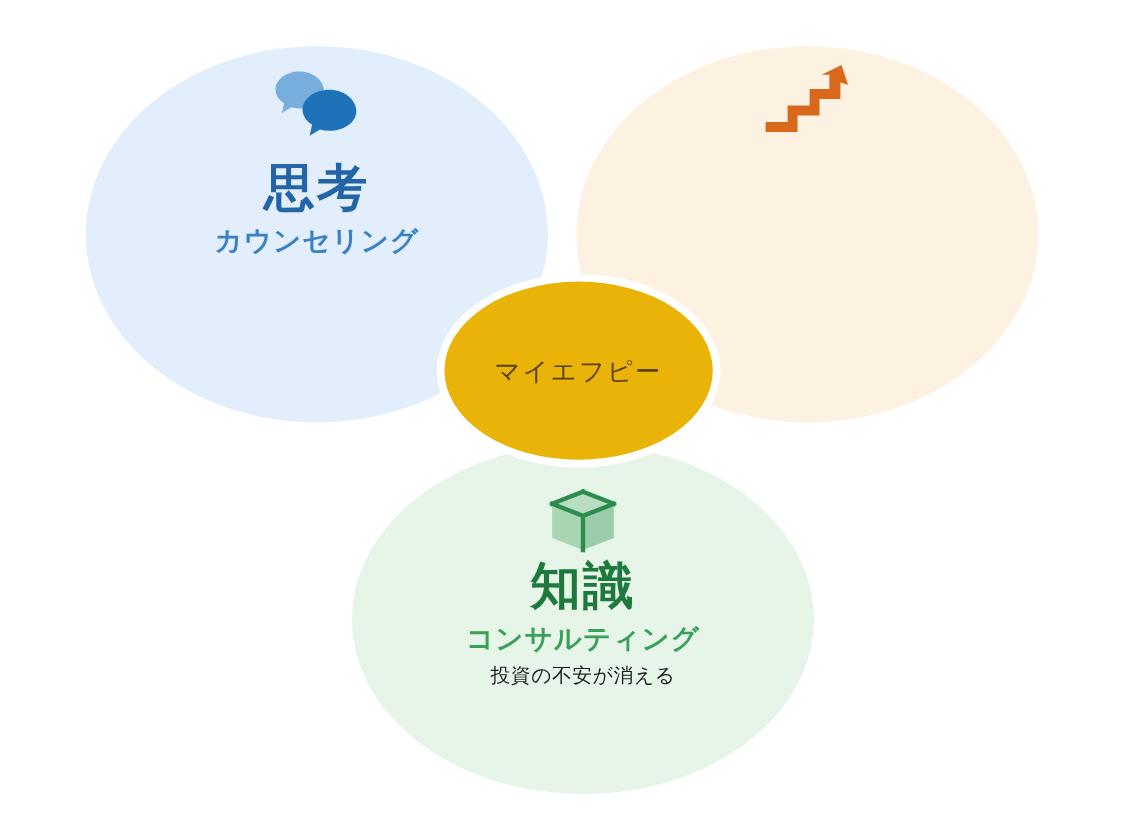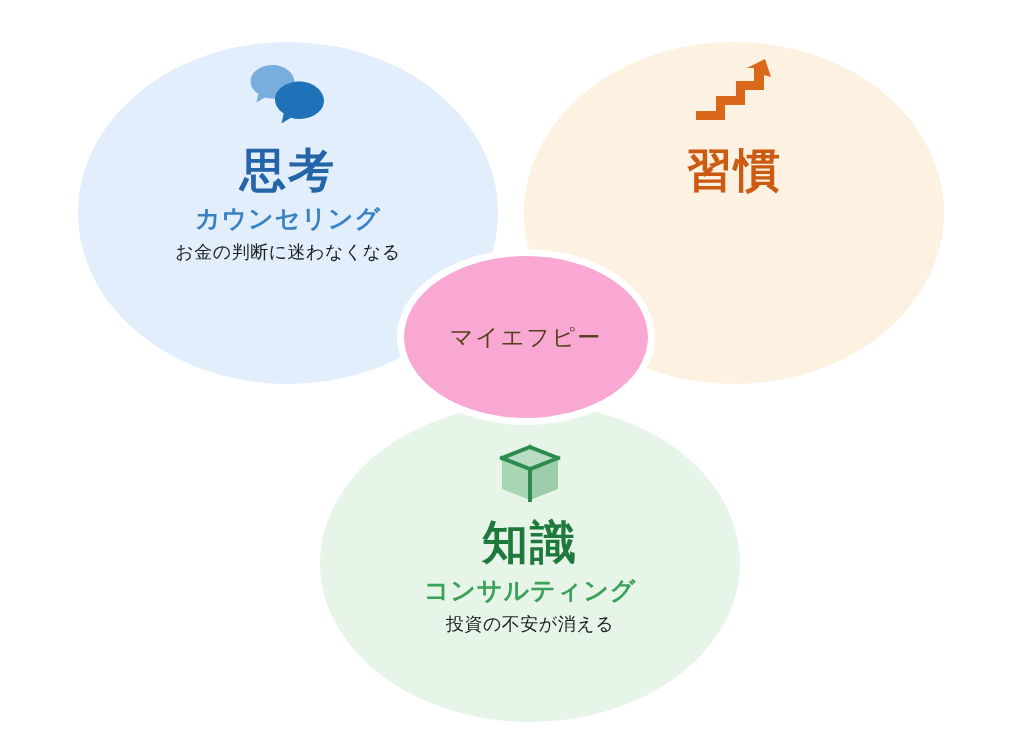--- a/index.html
+++ b/index.html
@@ -53,21 +53,21 @@
   }
 
   
   .hub {
     position: absolute;
     left: 397px;
     top: 249px;
     width: 258px;
     height: 176px;
     border-radius: 50%;
-    background: #f9a8d4;
+    background: #eab308;
     border: 7px solid #ffffff;
     box-sizing: border-box;
     z-index: 6;
     display: flex;
     align-items: center;
     justify-content: center;
   }
   .hub-label {
     font-size: 23px;
     font-weight: 500;
@@ -94,21 +94,21 @@
     height: 76px;
   }
 
   .heading {
     font-size: 46px;
     font-weight: bold;
     line-height: 1.08;
     letter-spacing: 2px;
     margin-top: 18px;
   }
-  .content-green .heading { margin-top: 12px; }
+  .content-green .heading { margin-top: 2px; }
 
   .subheading {
     font-size: 25px;
     font-weight: bold;
     letter-spacing: 1px;
     margin-top: 6px;
   }
 
   .desc {
     font-size: 18px;
@@ -137,30 +137,28 @@
 
   <div class="content content-blue c-blue">
     <div class="icon-wrap">
       <svg width="92" height="66" viewBox="0 0 92 66" aria-hidden="true">
         <path d="M30.5 3C18.3 3 8.5 10.3 8.5 19.3c0 5.0 3.0 9.5 7.8 12.5l-2.0 9.0 8.4-5.2c2.4 0.7 5.0 1.0 7.8 1.0 12.2 0 22.0-7.3 22.0-16.3S42.7 3 30.5 3z" fill="#77aedd"></path>
         <path d="M57.5 19.5C44.0 19.5 33.0 27.6 33.0 37.6c0 5.6 3.4 10.6 8.7 13.9l-2.2 10.0 9.4-5.8c2.7 0.8 5.6 1.2 8.6 1.2 13.5 0 24.5-8.1 24.5-18.1S71.0 19.5 57.5 19.5z" fill="#1f71b8"></path>
       </svg>
     </div>
     <div class="heading">思考</div>
     <div class="subheading">カウンセリング</div>
-    <div class="desc">お金の判断に迷わなくなる</div>
   </div>
 
   <div class="content content-orange c-orange">
     <div class="icon-wrap">
       <svg width="84" height="72" viewBox="0 0 84 72" aria-hidden="true">
         <path d="M4 64 L4 55 L24 55 L24 40 L44 40 L44 25 L62 25 L62 12 L55 12 L73 3 L79 21 L72 19 L72 34 L53 34 L53 49 L33 49 L33 64 Z" fill="#d9681a"></path>
       </svg>
     </div>
-    <div class="heading">習慣</div>
   </div>
 
   <div class="content content-green c-green">
     <div class="icon-wrap">
       <svg width="64" height="62" viewBox="0 0 64 62" aria-hidden="true">
         <polygon points="32,3 60,14 32,25 4,14" fill="#b9ddc2"></polygon>
         <polygon points="4,14 32,25 32,56 4,45" fill="#a8d5b2"></polygon>
         <polygon points="60,14 32,25 32,56 60,45" fill="#9ccdaa"></polygon>
         <path d="M32,3 L60,14 M32,3 L4,14 M4,14 L32,25 L60,14 M32,25 L32,56" stroke="#2e8b4f" stroke-width="4" fill="none" stroke-linecap="square"></path>
       </svg>

